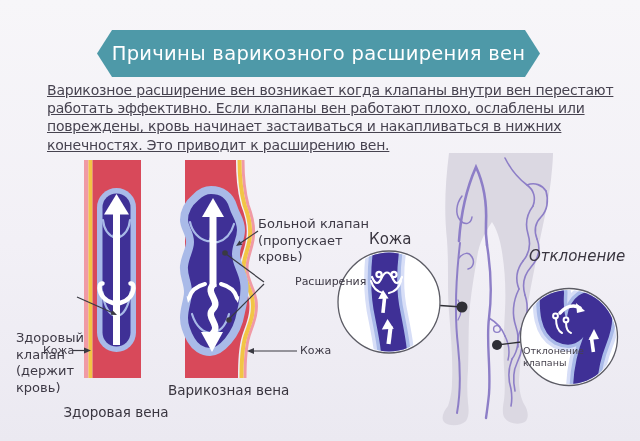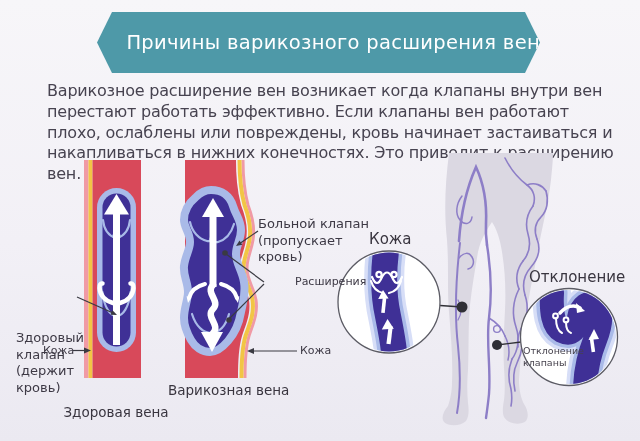--- a/index.html
+++ b/index.html
@@ -2,31 +2,31 @@
 <html><head>
 <meta charset="utf-8">
 <style>
   html,body{margin:0;padding:0;background:#ffffff;}
   .stage{
     position:relative;width:640px;height:441px;overflow:hidden;
     font-family:"DejaVu Sans",sans-serif;
     background:linear-gradient(180deg,#f7f6f9 0%,#f2f0f6 55%,#ebe9f1 100%);
   }
   .banner{
-    position:absolute;left:97px;top:12px;width:443px;height:61px;
+    position:absolute;left:97px;top:30px;width:443px;height:47px;
     background:#4e99a8;
     clip-path:polygon(15px 0,calc(100% - 15px) 0,100% 50%,calc(100% - 15px) 100%,15px 100%,0 50%);
-    display:flex;align-items:center;justify-content:flex-end;
+    display:flex;align-items:center;justify-content:center;
   }
   .banner .title{
     color:#ffffff;font-size:19.5px;font-weight:400;letter-spacing:.3px;white-space:nowrap;
   }
   .intro{
     position:absolute;left:47px;top:81px;width:578px;
-    font-size:16px;line-height:1.3;letter-spacing:-0.2px;color:#474350;
+    font-size:14px;line-height:1.3;letter-spacing:-0.2px;color:#474350;text-decoration:underline;
   }
   .gfx{position:absolute;left:0;top:0;}
   .label{position:absolute;font-size:13px;line-height:1.27;color:#3d3945;}
   .label.sz11{font-size:11px;}
   .caption{position:absolute;font-size:13.5px;color:#39353f;text-align:center;white-space:nowrap;}
   .zone-label{position:absolute;font-size:15px;color:#39353f;white-space:nowrap;}
   .small-label{position:absolute;font-size:9.5px;line-height:1.3;color:#46424d;}
 </style>
 </head>
 <body>
@@ -211,16 +211,16 @@
   <div class="label" style="left:16px;top:282px;width:90px;margin-top:48px;">Здоровый клапан (держит кровь)</div>
   <div class="label sz11" style="left:43px;top:344px;">Кожа</div>
   <div class="caption" style="left:61px;top:404px;width:110px;">Здоровая вена</div>
 
   <div class="label" style="left:258px;top:216px;width:124px;">Больной клапан (пропускает кровь)</div>
   <div class="label sz11" style="left:267px;top:275px;margin-left:28px;">Расширения</div>
   <div class="label sz11" style="left:300px;top:344px;">Кожа</div>
   <div class="caption" style="left:168px;top:382px;width:120px;">Варикозная вена</div>
 
   <div class="zone-label" style="left:369px;top:230px;">Кожа</div>
-  <div class="zone-label" style="left:529px;top:268px;">Отклонение</div>
+  <div class="zone-label" style="left:529px;top:247px;font-style:italic;">Отклонение</div>
   <div class="small-label" style="left:523px;top:345px;width:68px;">Отклонение клапаны</div>
 
 </div>
 
 </body></html>

